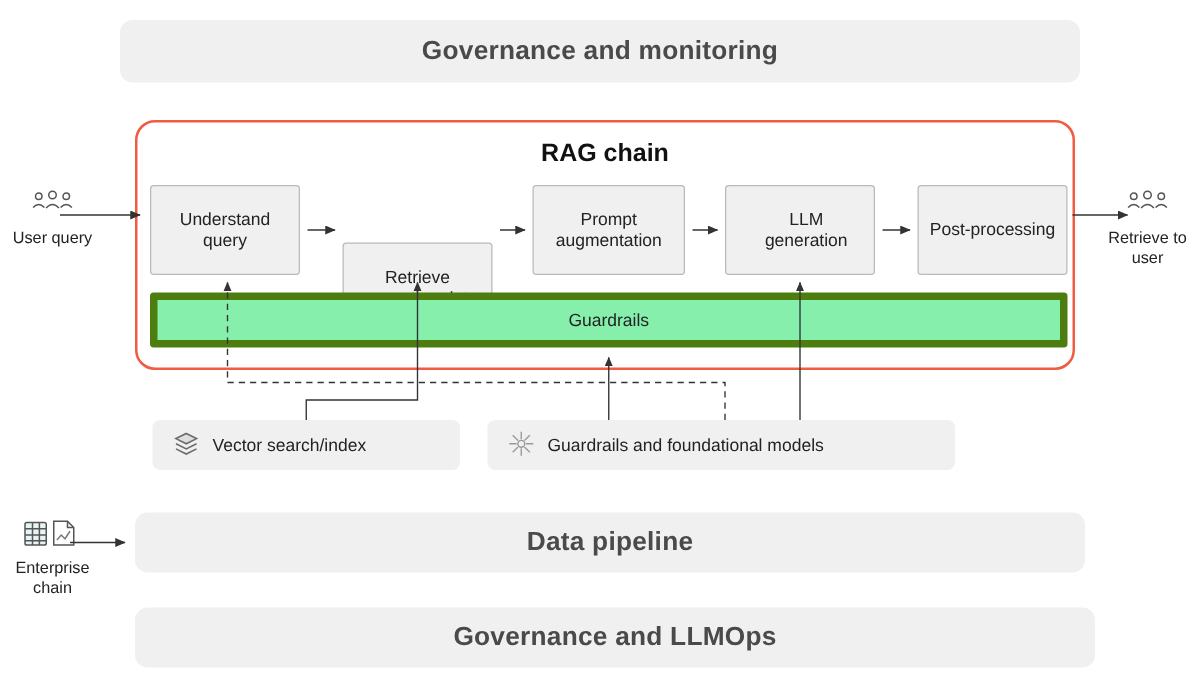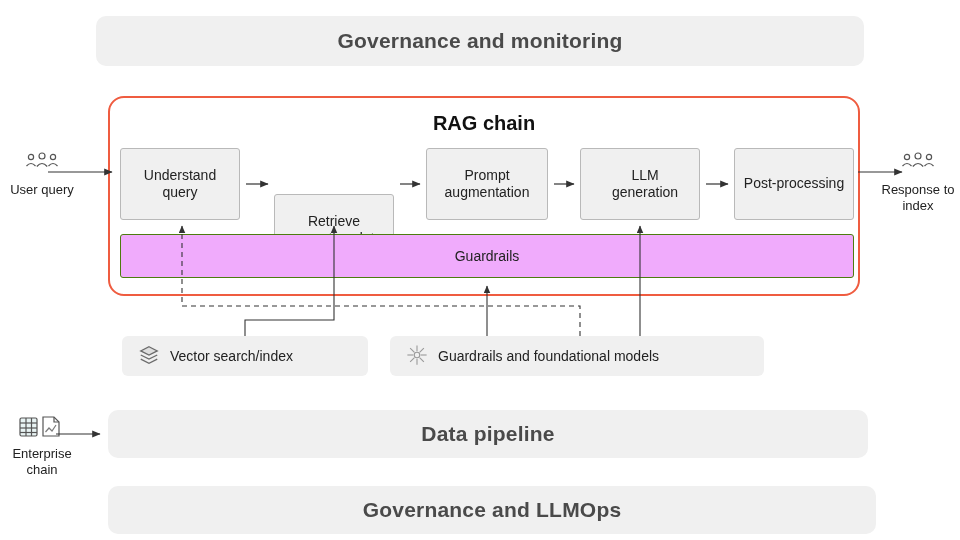--- a/index.html
+++ b/index.html
@@ -81,22 +81,22 @@
   #step-2 { left: 426px; width: 122px; }
   #step-3 { left: 580px; width: 120px; padding-left: 16px; }
   #step-4 { left: 734px; width: 120px; }
 
   #guardrails {
     position: absolute;
     left: 120px;
     top: 234px;
     width: 734px;
     height: 44px;
-    background: #f0abfc;
-    border: 1px solid #4d7c0f;
+    background: #86efac;
+    border: 6px solid #4d7c0f;
     border-radius: 3px;
     box-sizing: border-box;
     display: flex;
     align-items: center;
     justify-content: center;
     font-size: 14px;
     color: #222222;
   }
 
   
@@ -213,21 +213,21 @@
     <span class="glyph">
       <svg width="40" height="24" viewBox="0 0 40 24" stroke="#555" stroke-width="1.2" fill="none">
         <circle cx="9" cy="7" r="2.6"></circle>
           <path d="M4.5 16 q4.5 -5 9 0"></path>
         <circle cx="20" cy="6" r="3"></circle>
           <path d="M14.8 16.5 q5.2 -6 10.4 0"></path>
         <circle cx="31" cy="7" r="2.6"></circle>
           <path d="M26.5 16 q4.5 -5 9 0"></path>
       </svg>
     </span>
-    <span class="cap">Response to index</span>
+    <span class="cap">Retrieve to user</span>
   </div>
 
   <div class="endpoint" id="endpoint-enterprise">
     <span class="glyph">
       <svg width="56" height="26" viewBox="0 0 56 26" stroke="#555" stroke-width="1.2" fill="none">
         <rect x="6" y="4" width="17" height="18" rx="1.5" fill="#e8f3f3"></rect>
         <line x1="6" y1="9" x2="23" y2="9"></line>
           <line x1="6" y1="14" x2="23" y2="14"></line>
         <line x1="6" y1="18.5" x2="23" y2="18.5"></line>
         <line x1="12" y1="4" x2="12" y2="22"></line>

